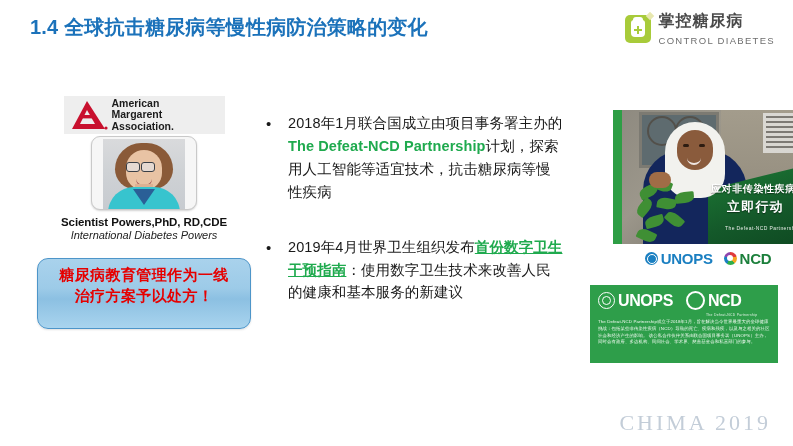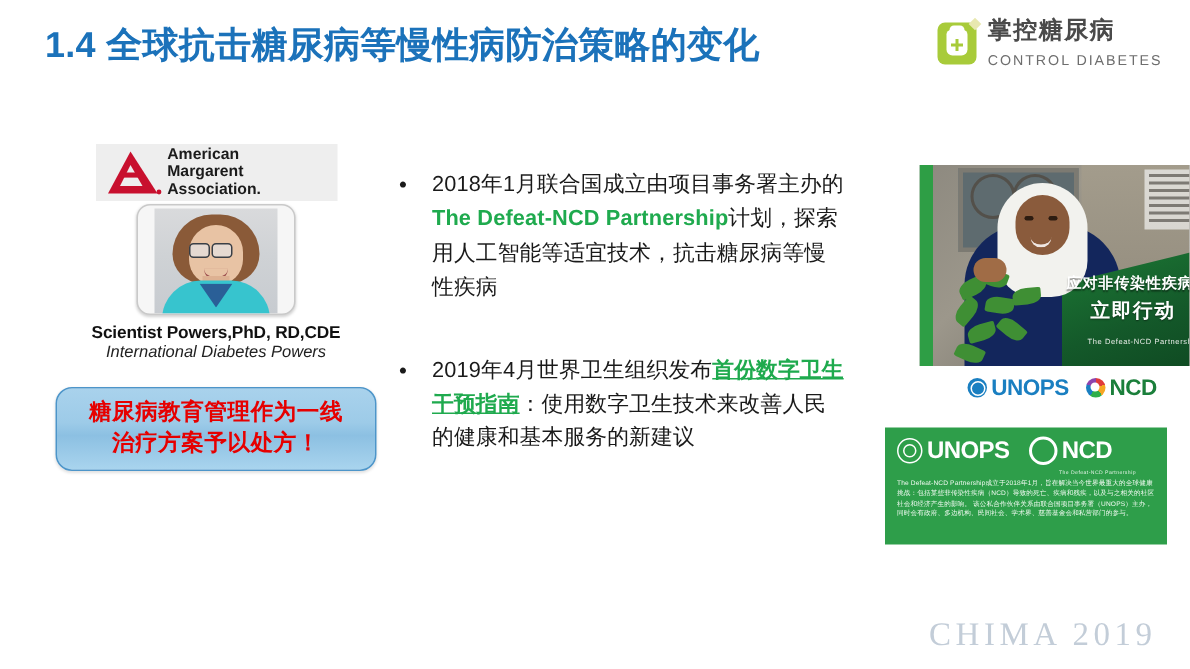--- a/index.html
+++ b/index.html
@@ -16,21 +16,21 @@
     height: 446px;
     background: #ffffff;
     overflow: hidden;
   }
 
   
   #slide-title {
     position: absolute;
     left: 30px;
     top: 14px;
-    font-size: 24px;
+    font-size: 20px;
     font-weight: bold;
     color: #1b72ba;
     letter-spacing: 0.2px;
     white-space: nowrap;
   }
   #brand-logo {
     position: absolute;
     right: 18px;
     top: 13px;
     display: flex;
@@ -206,21 +206,21 @@
   #person-role,
   #person-org {
     font-size: 11px;
     font-style: italic;
     color: #222222;
     line-height: 1.3;
   }
   #callout-box {
     margin: 16px auto 0;
     width: 204px;
-    padding: 6px 4px 7px;
+    padding: 6px 4px 22px;
     border: 1.6px solid #4d95c9;
     border-radius: 11px;
     background: linear-gradient(180deg,#a9d2ec 0%, #9dcbe8 42%, #8cc0e2 58%, #a9d4ee 100%);
     box-shadow: 0 1px 2px rgba(0,0,0,0.12);
   }
   .callout-line {
     font-size: 15px;
     font-weight: bold;
     color: #e60000;
     line-height: 1.35;

